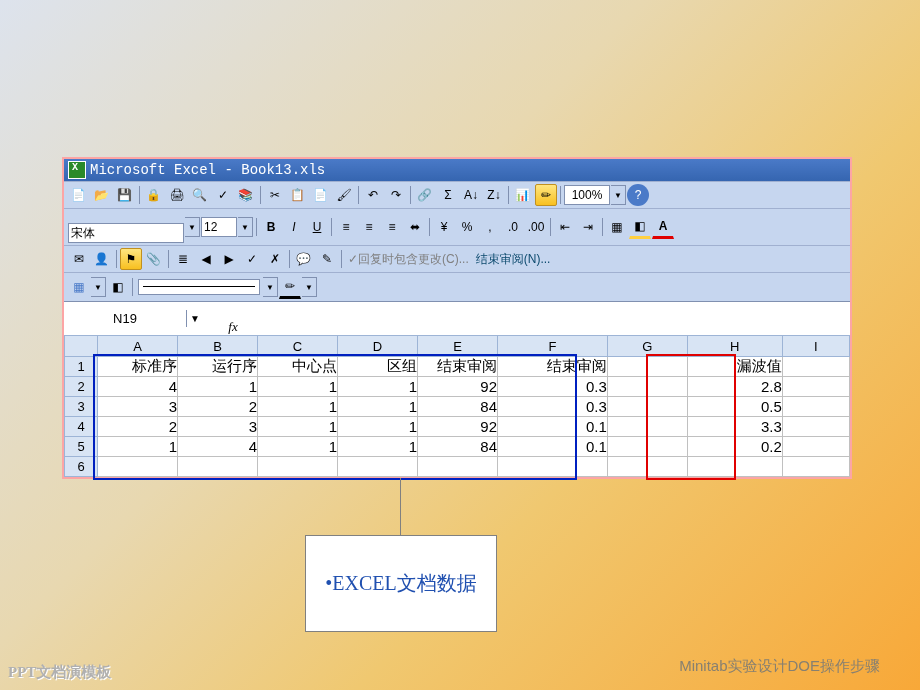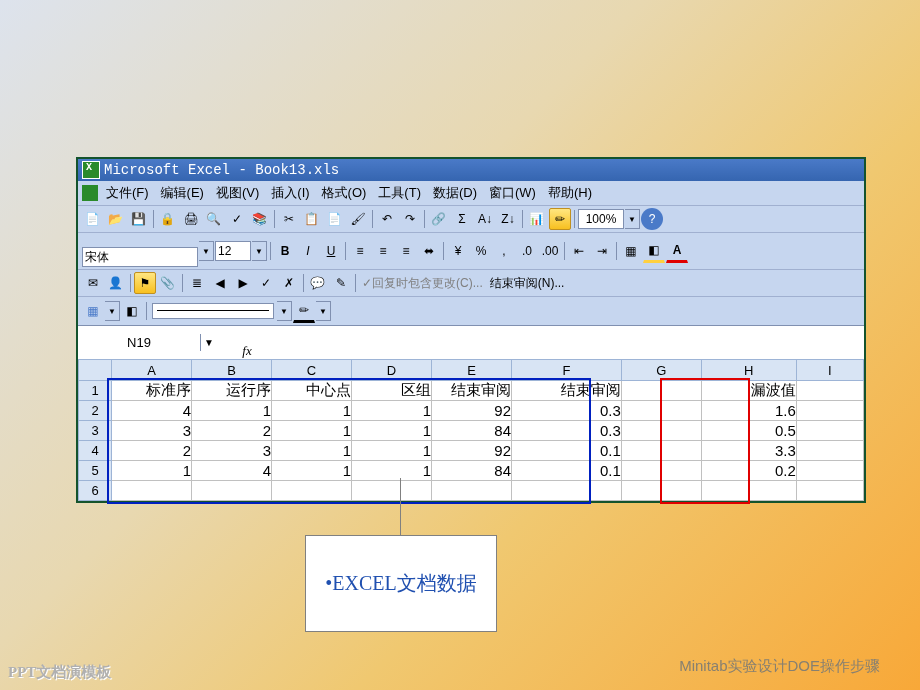--- a/index.html
+++ b/index.html
@@ -7,24 +7,24 @@
     padding: 0;
     width: 920px;
     height: 690px;
     background: linear-gradient(135deg, #dde3ed 0%, #e8d8b0 40%, #f0c870 65%, #f8a838 100%);
     font-family: "SimSun", Arial, sans-serif;
     position: relative;
     overflow: hidden;
   }
   .excel-window {
     position: absolute;
-    left: 76px;
+    left: 62px;
     top: 157px;
     width: 786px;
-    border: 2px solid #14532d;
+    border: 2px solid #fca5a5;
     background: #fff;
   }
   .titlebar {
     background: linear-gradient(to bottom, #4a7ac8 0%, #3565b0 100%);
     color: #fff;
     font-family: "Courier New", monospace;
     font-size: 14px;
     padding: 2px 4px;
     display: flex;
     align-items: center;
@@ -262,32 +262,20 @@
 </style>
 </head>
 <body>
 
 <div class="excel-window">
   <div class="titlebar">
     <span class="excel-icon"></span>
     <span>Microsoft Excel - Book13.xls</span>
   </div>
 
-  <div class="menubar">
-    <span class="small-icon"></span>
-    <span class="menu-item">文件(F)</span>
-    <span class="menu-item">编辑(E)</span>
-    <span class="menu-item">视图(V)</span>
-    <span class="menu-item">插入(I)</span>
-    <span class="menu-item">格式(O)</span>
-    <span class="menu-item">工具(T)</span>
-    <span class="menu-item">数据(D)</span>
-    <span class="menu-item">窗口(W)</span>
-    <span class="menu-item">帮助(H)</span>
-  </div>
 
   <div class="toolbar">
     <span class="tb-btn">📄</span>
     <span class="tb-btn">📂</span>
     <span class="tb-btn">💾</span>
     <span class="tb-sep"></span>
     <span class="tb-btn">🔒</span>
     <span class="tb-btn">🖨</span>
     <span class="tb-btn">🔍</span>
     <span class="tb-btn">✓</span>
@@ -361,21 +349,21 @@
     <span class="tb-btn">≣</span>
     <span class="tb-btn">◀</span>
     <span class="tb-btn">▶</span>
     <span class="tb-btn">✓</span>
     <span class="tb-btn">✗</span>
     <span class="tb-sep"></span>
     <span class="tb-btn">💬</span>
     <span class="tb-btn">✎</span>
     <span class="tb-sep"></span>
     <span class="tb-btn" style="color:#808080;width:auto;padding:0 2px;">✓ <span>回复时包含更改(C)...</span></span>
-    <span class="tb-btn" style="color:#000000;width:auto;padding:0 2px;">
+    <span class="tb-btn" style="color:#0c4a6e;width:auto;padding:0 2px;">
         <span>结束审阅(N)...</span>
       </span>
   </div>
 
   <div class="toolbar">
     <span class="tb-btn" style="color:#4a7ac8;">▦</span>
     <span class="dropdown-arrow">▼</span>
     <span class="tb-btn">◧</span>
     <span class="tb-sep"></span>
     <div class="color-line"></div>
@@ -420,21 +408,21 @@
       </tr>
       <tr>
         <th class="row-header">2</th>
         <td>4</td>
         <td>1</td>
         <td>1</td>
         <td>1</td>
         <td>92</td>
         <td>0.3</td>
         <td></td>
-        <td>1.6</td>
+        <td>2.8</td>
         <td></td>
       </tr>
       <tr>
         <th class="row-header">3</th>
         <td>3</td>
         <td>2</td>
         <td>1</td>
         <td>1</td>
         <td>84</td>
         <td>0.3</td>

